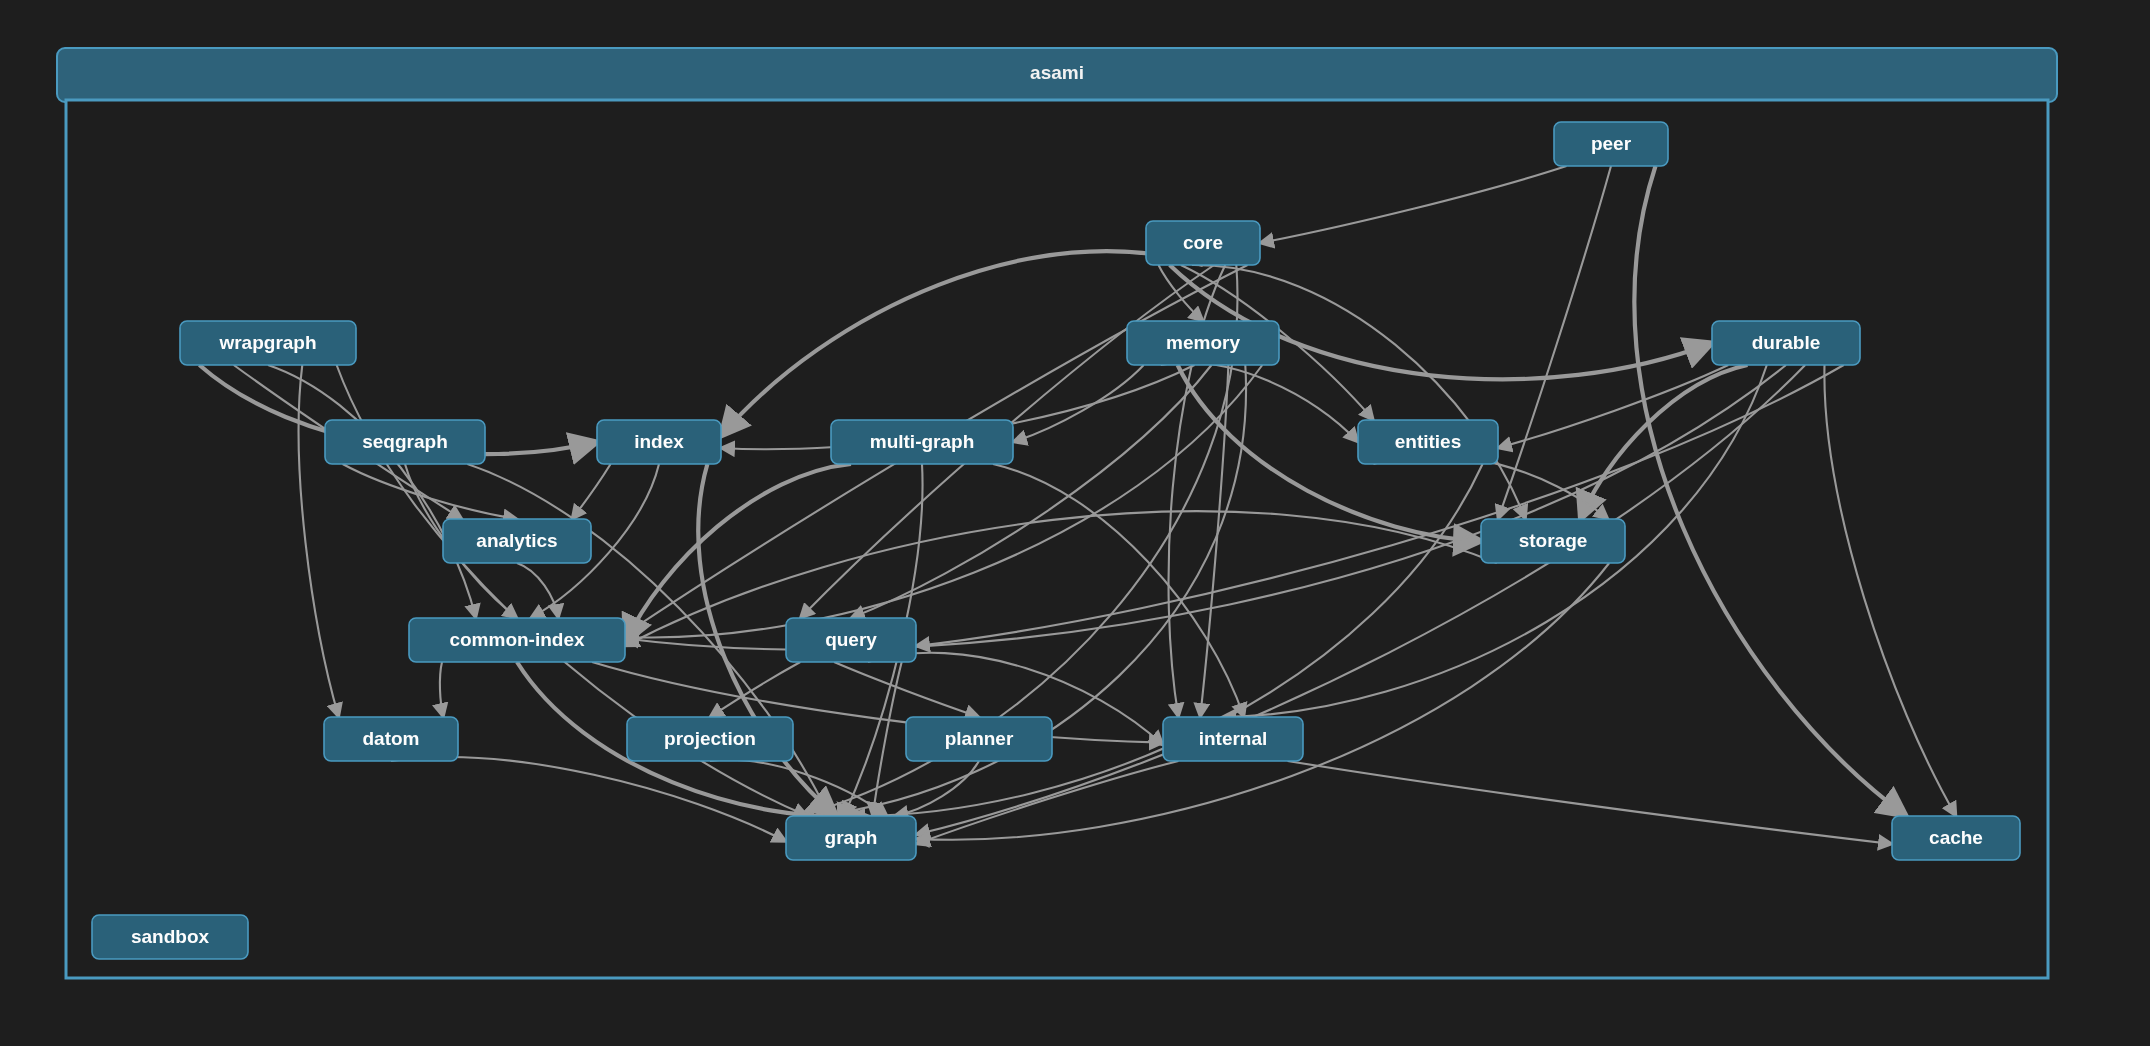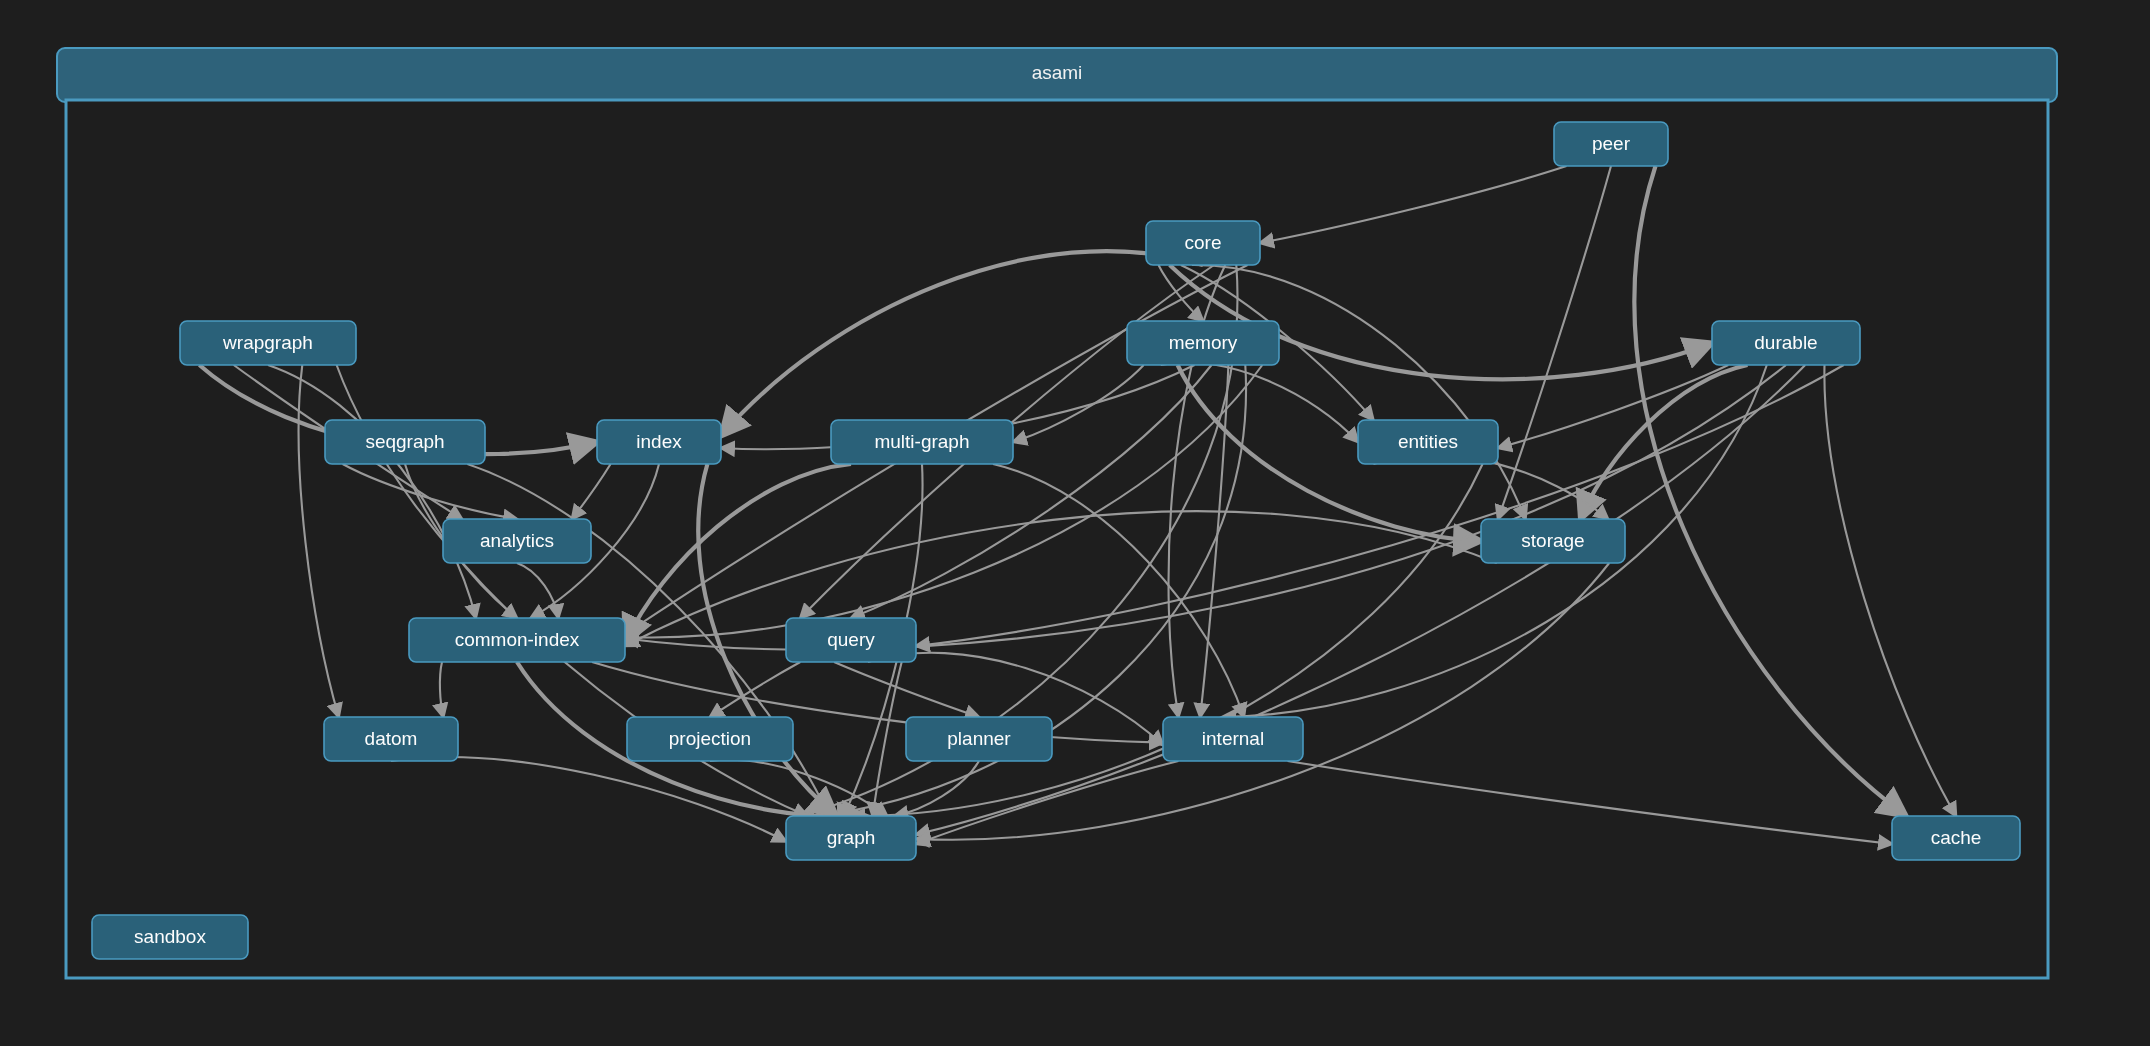--- a/index.html
+++ b/index.html
@@ -13,20 +13,21 @@
     height: 1046px;
     font-family: "Liberation Sans", sans-serif;
     overflow: hidden;
     position: relative;
   }
   #graph-root {
     position: absolute;
     left: 0; top: 0;
     width: 2150px;
     height: 1046px;
+    font-weight: bold;
   }
   svg.diagram {
     display: block;
     width: 2150px;
     height: 1046px;
     background: #1e1e1e;
   }
   .cluster-band {
     fill: #2e627a;
     stroke: #4a9ac0;

